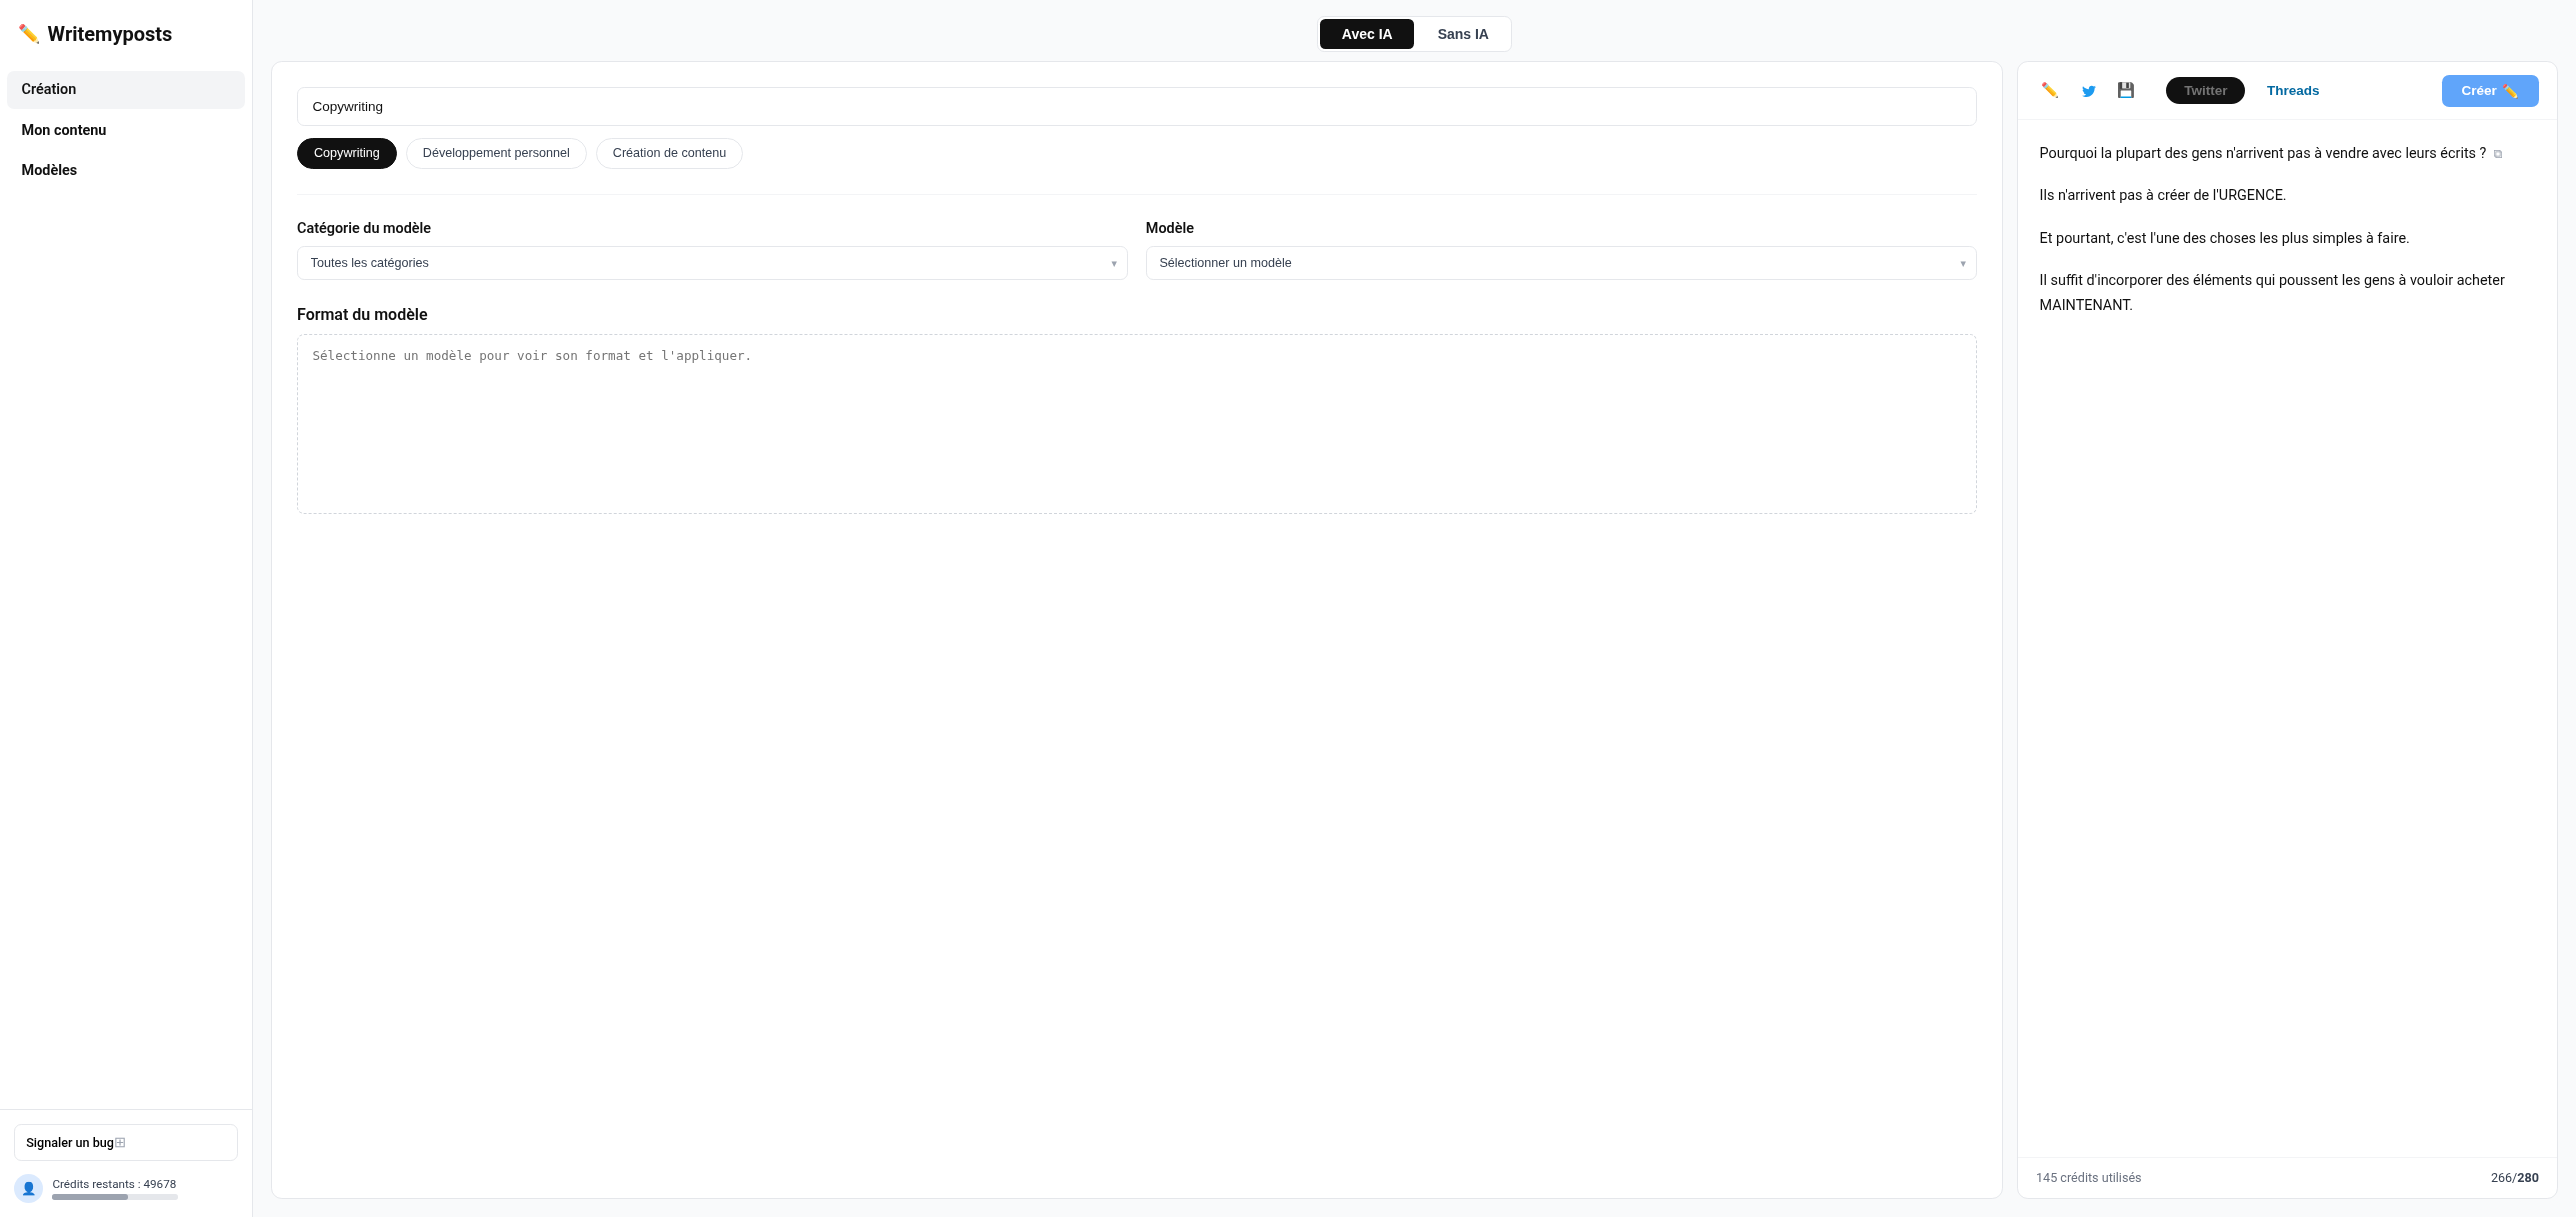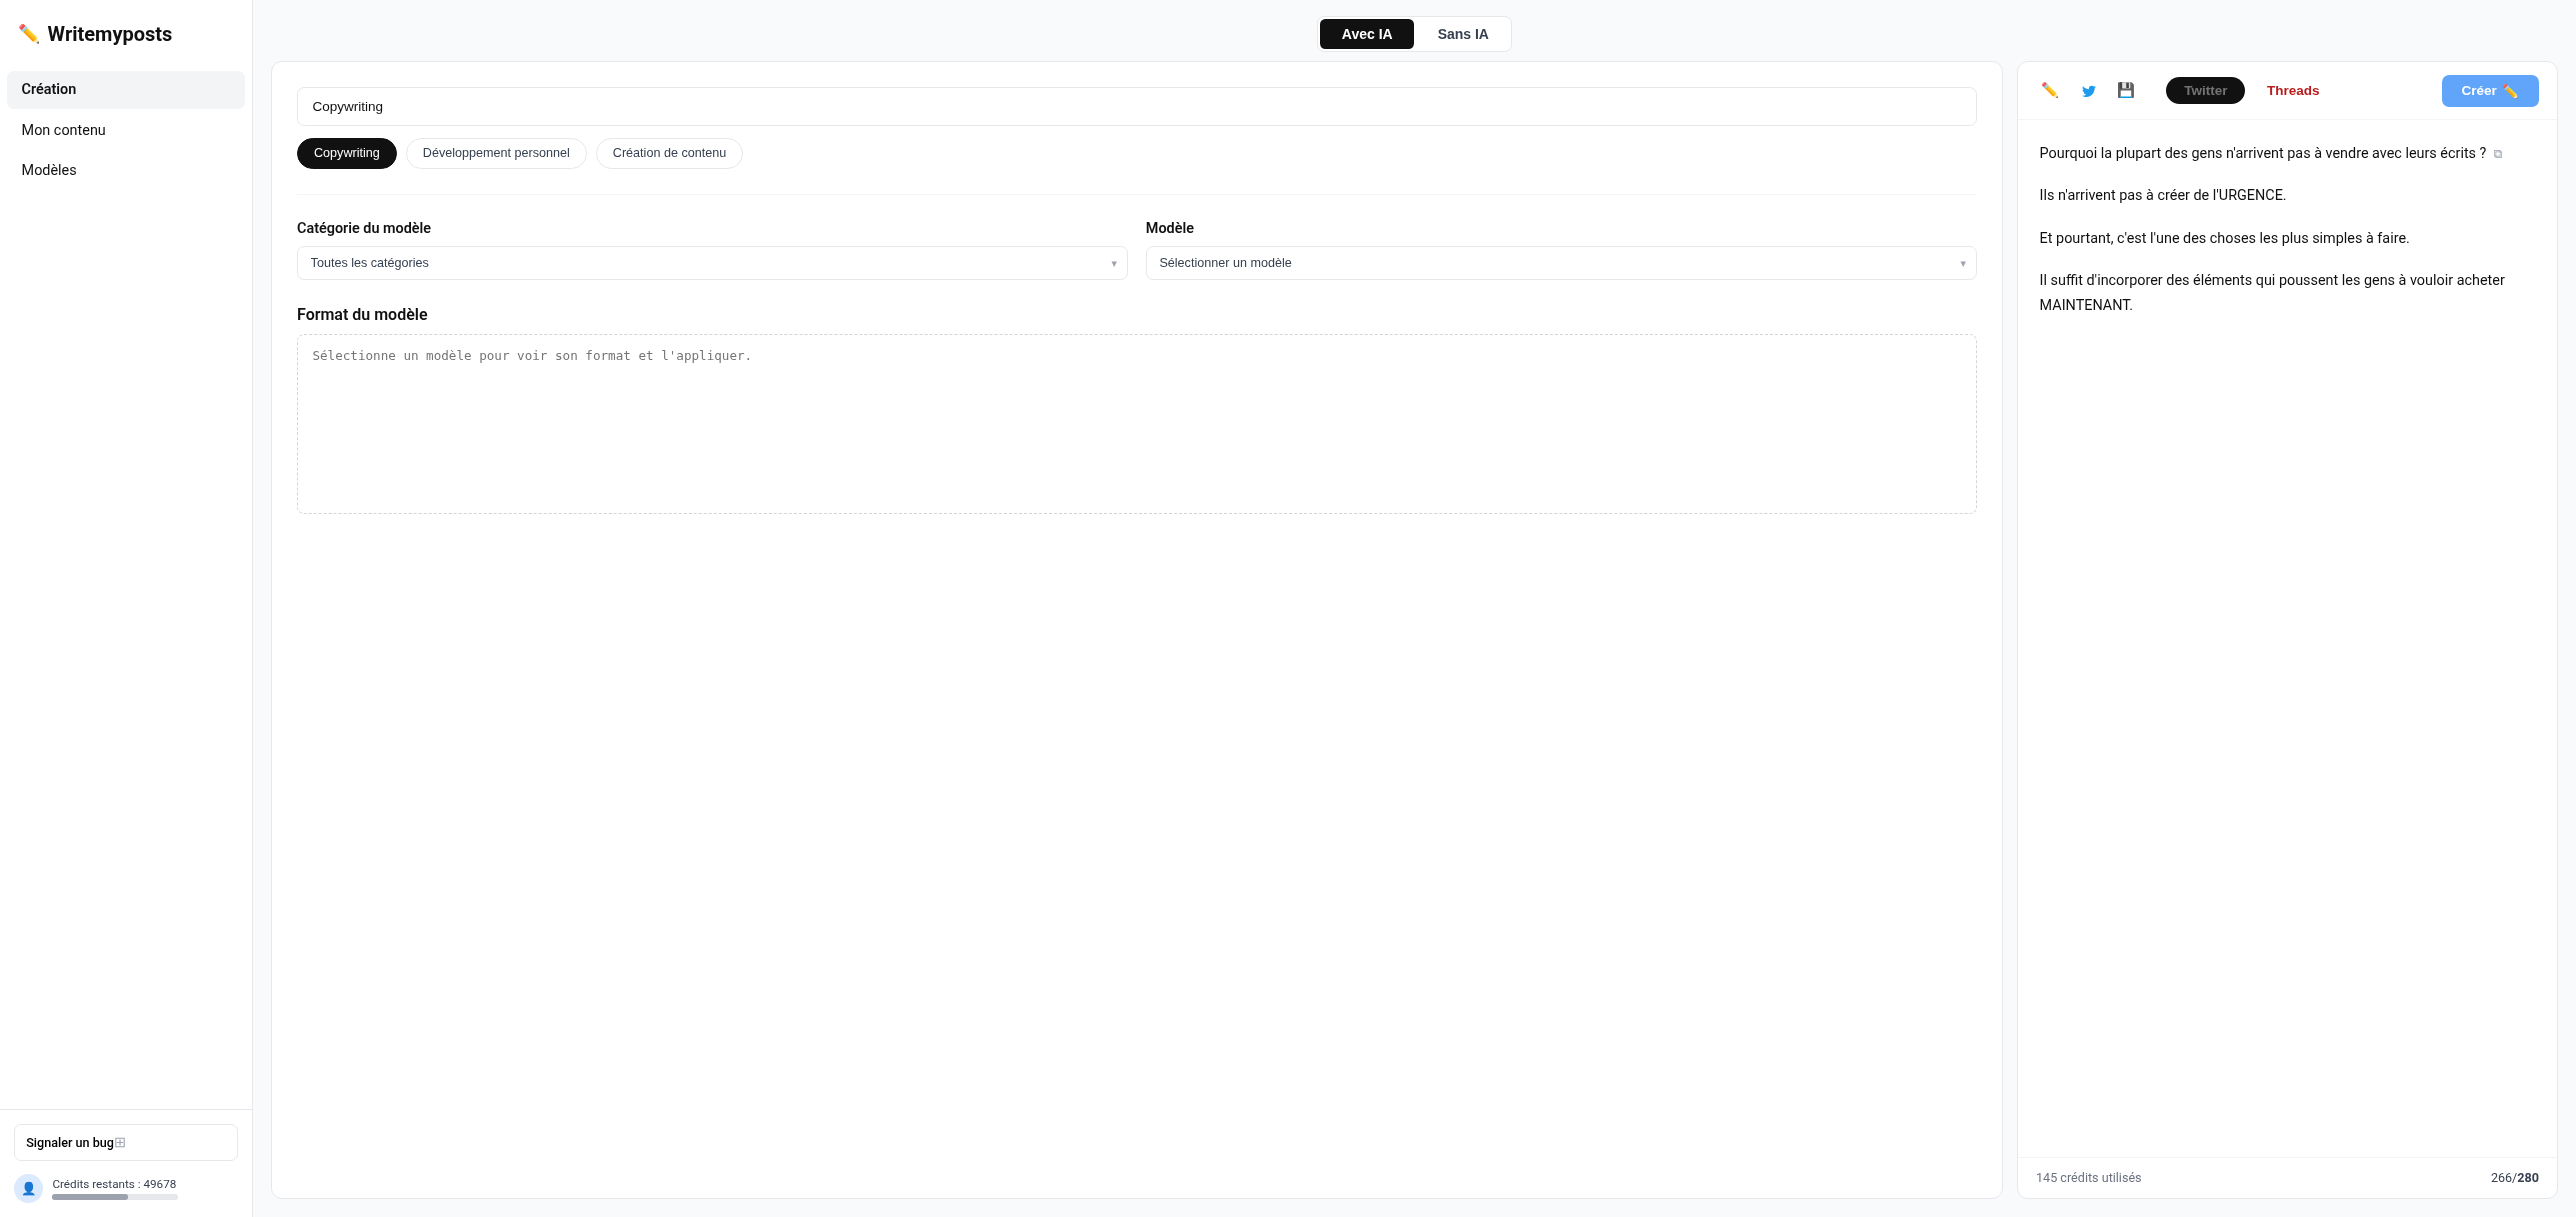--- a/index.html
+++ b/index.html
@@ -36,21 +36,21 @@
     .sidebar-nav {
       display: flex;
       flex-direction: column;
       gap: 1.8px;
       padding: 0 7.2px;
     }
     .sidebar-nav-item {
       padding: 10.8px 14.4px;
       border-radius: 7.2px;
       font-size: 14.4px;
-      font-weight: 400;
+      font-weight: 700;
       color: #111;
       cursor: pointer;
       transition: background 0.15s;
     }
     .sidebar-nav-item.active {
       background: #f3f4f6;
       font-weight: 600;
     }
     .sidebar-bottom {
       margin-top: auto;
@@ -341,21 +341,21 @@
     }
 
     .platform-tab {
       padding: 6.3px 18px;
       border-radius: 18px;
       font-size: 13.5px;
       font-weight: 600;
       cursor: pointer;
       border: none;
       background: transparent;
-      color: #b91c1c;
+      color: #0369a1;
     }
     .platform-tab.active {
       background: #111;
       color: #737373;
     }
 
     .create-btn {
       margin-left: auto;
       display: flex;
       align-items: center;

